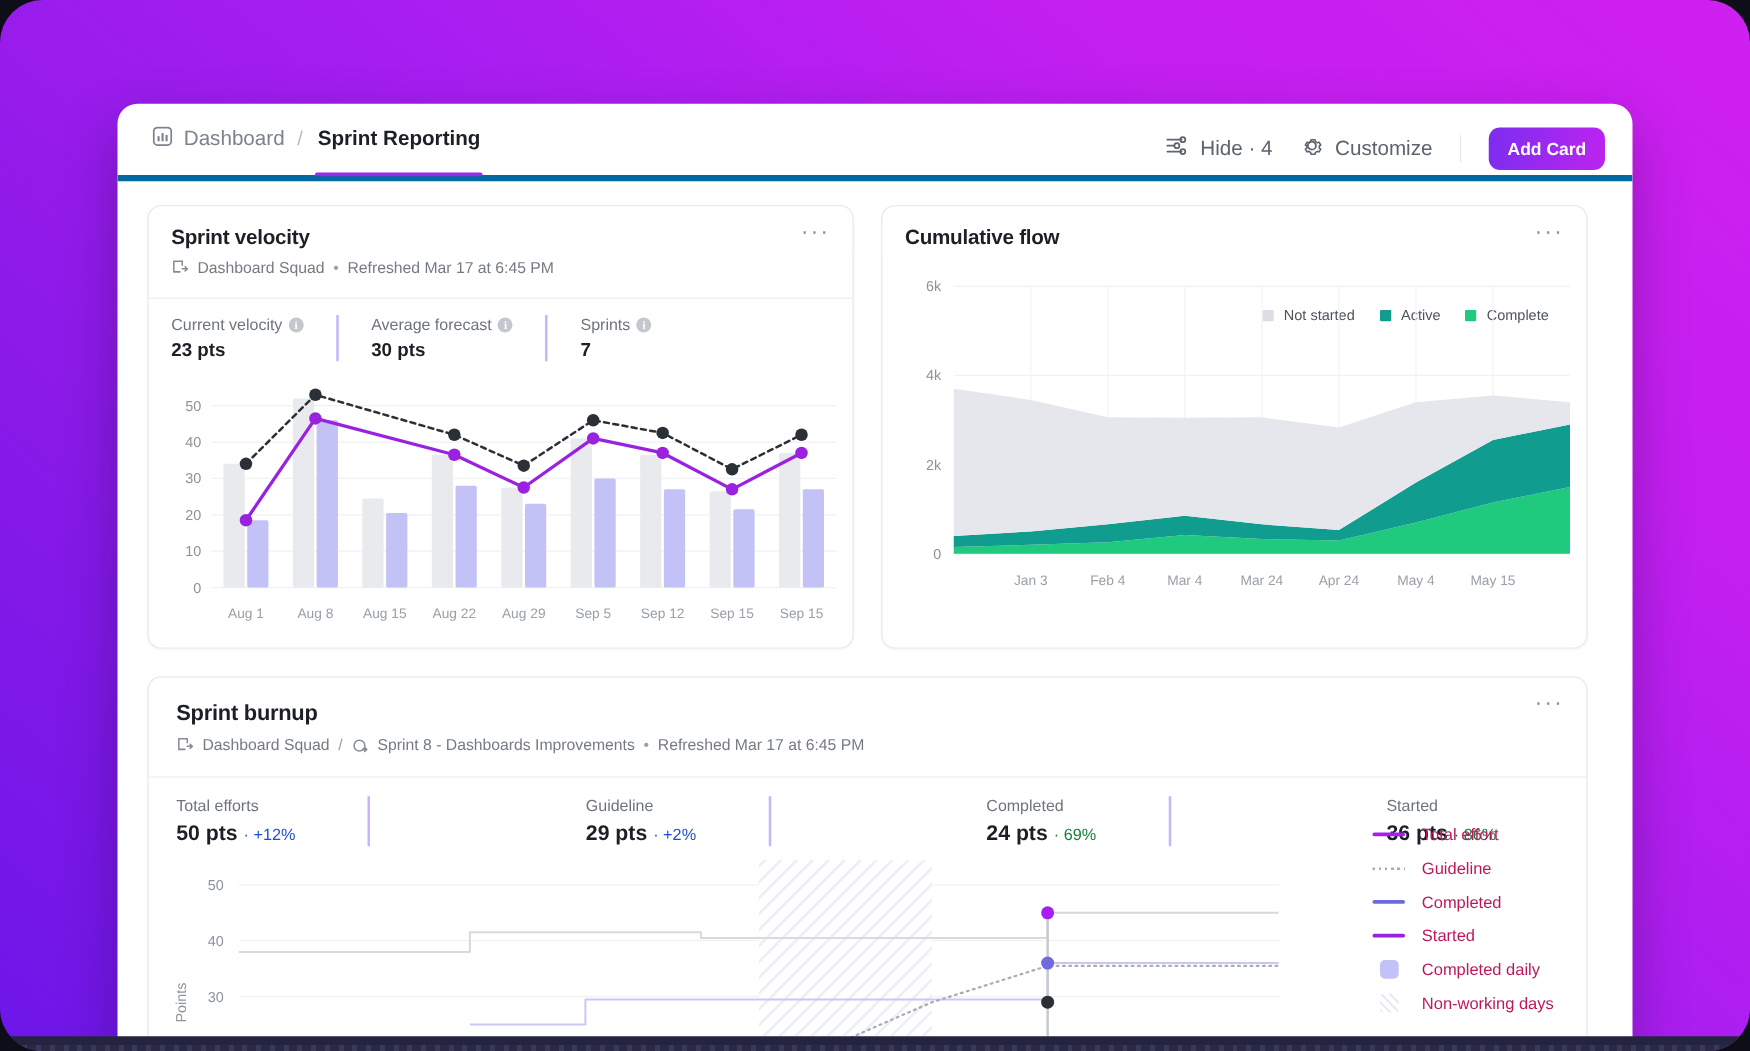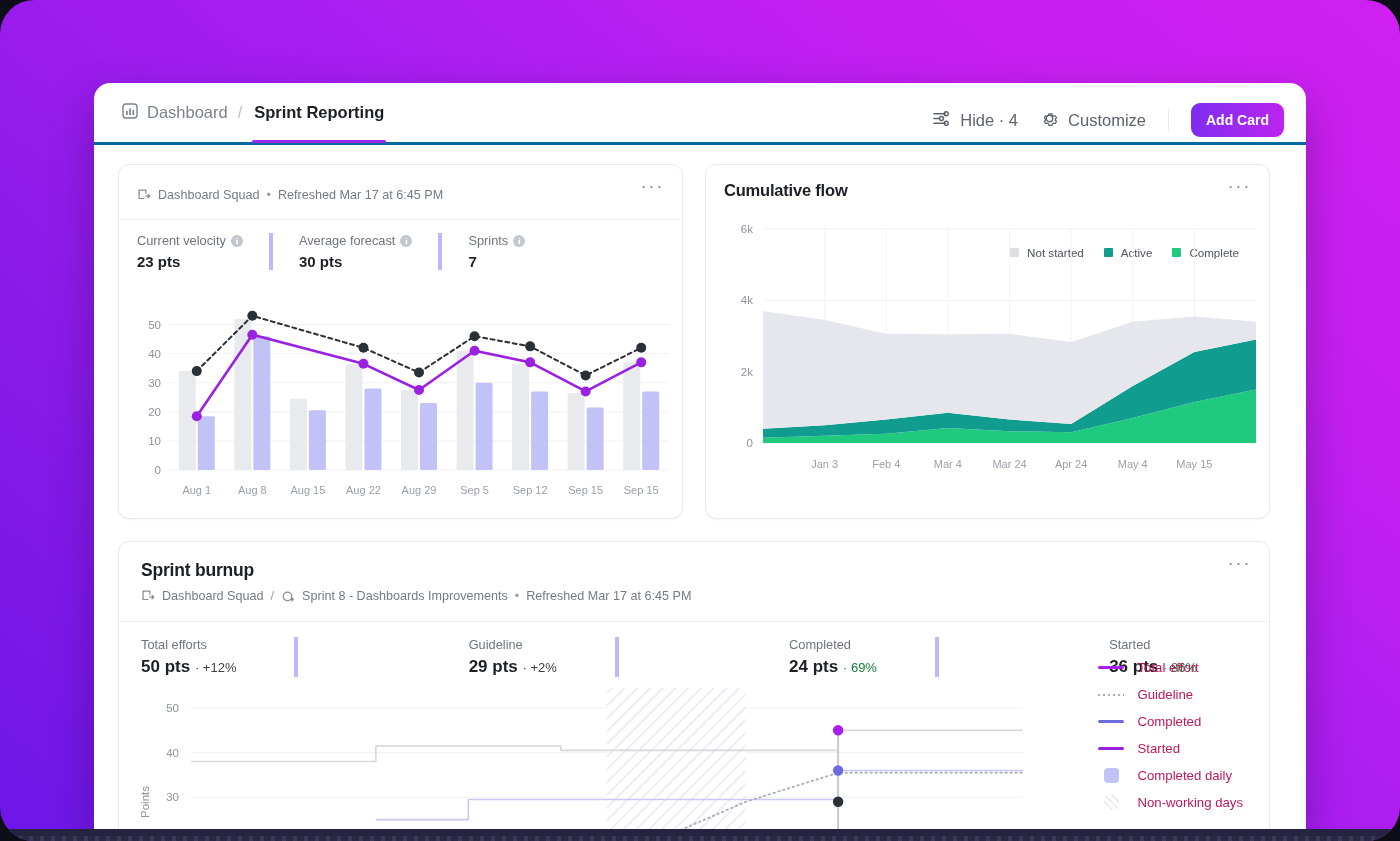--- a/index.html
+++ b/index.html
@@ -35,21 +35,21 @@
     background: #ffffff;
     border-radius: 16px 16px 0 0;
     box-shadow: 0 18px 44px rgba(20,0,50,.30);
     overflow: hidden;
   }
 
   
   .header {
     position: relative;
     height: 62px;
-    border-bottom: 3px solid #0369a1;
+    border-bottom: 5px solid #0369a1;
     display: flex; align-items: center;
     padding: 0 22px 0 28px;
   }
   .crumbs { display: flex; align-items: center; gap: 10px; height: 100%; }
   .crumb-home { display: flex; align-items: center; gap: 9px; color: #7c828d; font-size: 16.5px; }
   .crumb-sep { color: #b9bdc5; font-size: 16px; }
   .crumb-active {
     position: relative; color: #1c2026; font-size: 16.5px; font-weight: 700;
     height: 100%; display: flex; align-items: center; padding: 0 2px;
   }
@@ -83,25 +83,25 @@
   .card-sub { margin-top: 7px; display: flex; align-items: flex-start; gap: 6px; font-size: 12.6px; color: #757b85; flex-wrap: nowrap; }
   .dot-sep { color: #9aa0a8; margin: 0 1px; }
   .kebab {
     position: absolute; top: 14px; right: 14px;
     color: #8d939c; font-size: 19px; line-height: 10px; letter-spacing: 1.5px;
     cursor: pointer; padding: 2px 4px;
   }
 
   
   .metrics { display: flex; padding: 13px 18px 4px 18px; }
-  .metric { padding-right: 26px; margin-right: 26px; border-right: 4px solid #c4b5fd; }
+  .metric { padding-right: 26px; margin-right: 26px; border-right: 2px solid #c4b5fd; }
   .metric:last-child { border-right: 0; }
   .metric-label { font-size: 12.8px; color: #6e747e; display: flex; align-items: center; gap: 5px; }
   .metric-value { font-size: 15px; font-weight: 700; color: #1c2026; margin-top: 5px; }
-  .metric-value .delta { color: #404040; font-weight: 400; font-size: 13px; }
+  .metric-value .delta { color: #1d4ed8; font-weight: 400; font-size: 13px; }
   .metric-value .pct { color: #15803d; font-weight: 400; font-size: 13px; }
   .info-i {
     width: 12px; height: 12px; border-radius: 50%;
     background: #c3c8cf; color: #fff; font-size: 9px; font-weight: 700;
     display: inline-flex; align-items: center; justify-content: center;
     font-family: "Liberation Serif", serif;
   }
 
   .axis-label { font-size: 11px; fill: #9aa0a9; font-family: "Liberation Sans", sans-serif; }
   .axis-label-y { font-size: 11.5px; fill: #8d939c; }
@@ -174,20 +174,21 @@
       </div>
     </div>
 
     <div class="body">
 
       <div class="row">
 
         <div class="card" style="width:565px;height:355px;">
           <div class="kebab">···</div>
           <div class="card-head bordered">
+            <div class="card-title">Sprint velocity</div>
             <div class="card-sub">
               <span>
                 <svg width="15" height="15" viewBox="0 0 16 16">
                     <path d="M2.2 2.2h7.2v3.4M2.2 2.2v9h5.2" fill="none" stroke="#868c95" stroke-width="1.3" stroke-linecap="round"></path>
                     <path d="M9.4 8.6h4.2M11.8 6.8l1.9 1.8-1.9 1.8" fill="none" stroke="#868c95" stroke-width="1.3" stroke-linecap="round" stroke-linejoin="round"></path>
                   </svg>
               </span>
               <span>Dashboard Squad</span>
               <span class="dot-sep">•</span>
               <span>Refreshed Mar 17 at 6:45 PM</span>

